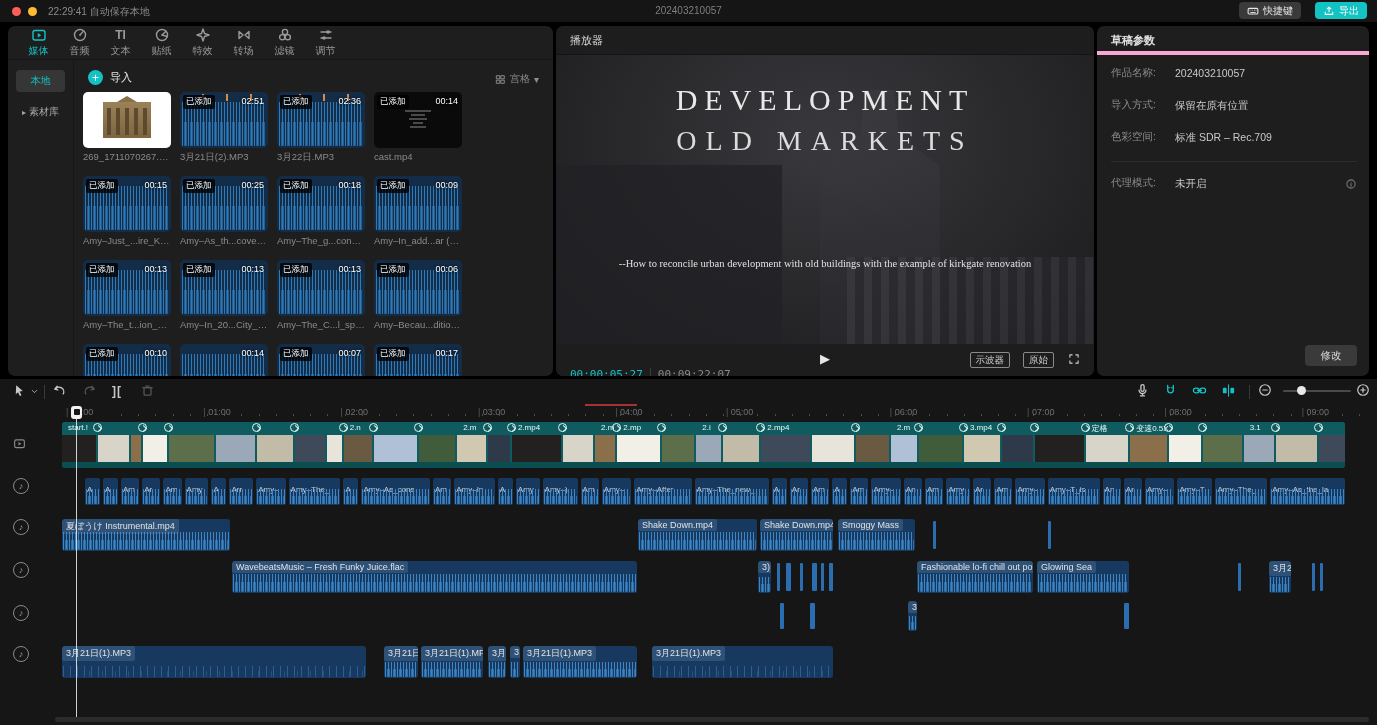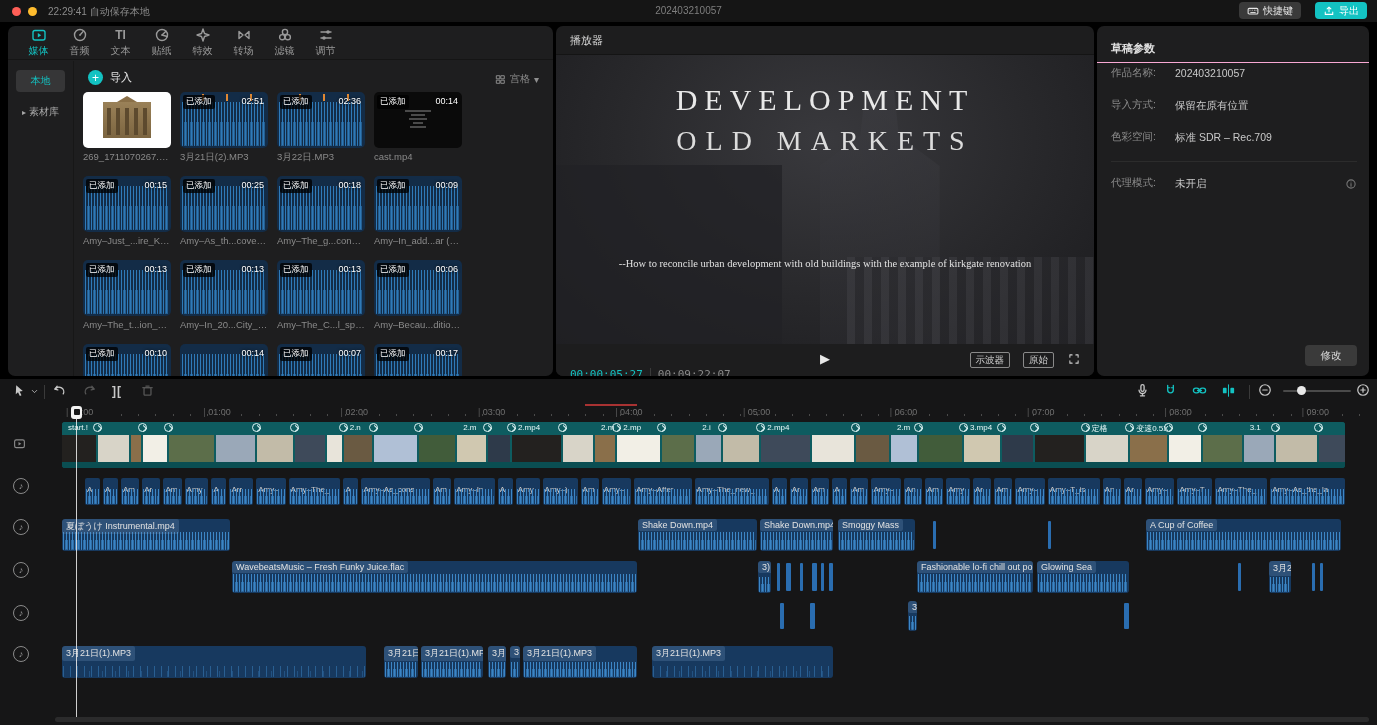--- a/index.html
+++ b/index.html
@@ -80,22 +80,22 @@
   .timecode{position:absolute;left:14px;top:24px;font-size:11px;font-family:"DejaVu Sans Mono",monospace;color:#13c2c2;}
   .timecode .total{color:#8a8a8a;border-left:1px solid #3a3a3a;margin-left:7px;padding-left:7px;}
   .play-btn{position:absolute;left:50%;top:7px;transform:translateX(-50%);color:#e8e8e8;font-size:13px;}
   .bracket-btn{position:absolute;top:8px;height:16px;line-height:14px;padding:0 5px;font-size:9.5px;color:#cfcfcf;
                border:1px solid #8a8a8a;border-radius:2px;}
   .scope{right:84px;} .orig{right:40px;}
   .fs-icon{position:absolute;right:14px;top:9px;color:#cfcfcf;}
 
   
   .draft-panel{left:1097px;top:26px;width:272px;height:350px;}
-  .d-header{position:absolute;left:0;top:8px;right:0;height:29px;line-height:29px;padding-left:14px;font-size:11px;
-            font-weight:bold;color:#e0e0e0;border-bottom:1px solid #f9a8d4;}
+  .d-header{position:absolute;left:0;top:0;right:0;height:29px;line-height:29px;padding-left:14px;font-size:11px;
+            font-weight:bold;color:#e0e0e0;border-bottom:4px solid #f9a8d4;}
   .fields{position:absolute;left:14px;right:12px;top:40px;font-size:10.5px;}
   .frow{display:flex;margin-bottom:16px;}
   .frow .flabel{width:64px;flex:0 0 64px;color:#8a8a8a;}
   .frow .fvalue{color:#c9c9c9;line-height:1.5;word-break:break-all;}
   .frow.divided{border-top:1px solid #2c2c2c;padding-top:14px;position:relative;}
   .frow .info{position:absolute;right:0;top:16px;color:#777;}
   .modify-btn{position:absolute;right:12px;bottom:10px;width:52px;height:21px;line-height:21px;text-align:center;
               background:#3a3a3a;border-radius:4px;font-size:10.5px;color:#dadada;}
 
   
@@ -543,21 +543,21 @@
         </span>
     </div>
 
     <div class="ruler" id="ruler">
         <div class="rticks"></div>
         <span class="rlabel" style="left: 11px;">00:00</span>
         <span class="rlabel" style="left: 148.3px;">01:00</span>
         <span class="rlabel" style="left: 285.6px;">02:00</span>
         <span class="rlabel" style="left: 422.9px;">03:00</span>
         <span class="rlabel" style="left: 560.2px;">04:00</span>
-        <span class="rlabel" style="left: 688px;">05:00</span>
+        <span class="rlabel" style="left: 671px;">05:00</span>
         <span class="rlabel" style="left: 834.8px;">06:00</span>
         <span class="rlabel" style="left: 972.1px;">07:00</span>
         <span class="rlabel" style="left: 1109.4px;">08:00</span>
         <span class="rlabel" style="left: 1246.7px;">09:00</span>
       </div>
     <div class="redmark"></div>
 
     <div id="gutter">
         <div class="gutter-icon" style="top: 58px;">
           <svg width="13" height="13" viewBox="0 0 16 16" fill="none" stroke="currentColor" stroke-width="1.4" stroke-linecap="round" stroke-linejoin="round">
@@ -717,24 +717,20 @@
         <div class="clip" style="left: 760px; width: 73px; top: 0px; height: 100%;">
           <span class="clabel">Shake Down.mp4</span>
           <div class="wave dense"></div>
         </div>
         <div class="clip" style="left: 838px; width: 77px; top: 0px; height: 100%;">
           <span class="clabel">Smoggy Mass</span>
           <div class="wave dense"></div>
         </div>
         <div class="sliver" style="left: 933px; width: 3px; top: 2px; bottom: 2px; height: auto;"></div>
         <div class="sliver" style="left: 1048px; width: 3px; top: 2px; bottom: 2px; height: auto;"></div>
-        <div class="clip" style="left: 1146px; width: 195px; top: 0px; height: 100%;">
-          <span class="clabel">A Cup of Coffee</span>
-          <div class="wave dense"></div>
-        </div>
       </div>
     <div class="track-lane" style="top:182px;height:32px" id="lane-music2">
         <div class="clip" style="left: 232px; width: 405px; top: 0px; height: 100%;">
           <span class="clabel">WavebeatsMusic – Fresh Funky Juice.flac</span>
           <div class="wave dense"></div>
         </div>
         <div class="clip" style="left: 758px; width: 13px; top: 0px; height: 100%;">
           <span class="clabel">3)</span>
           <div class="wave"></div>
         </div>

